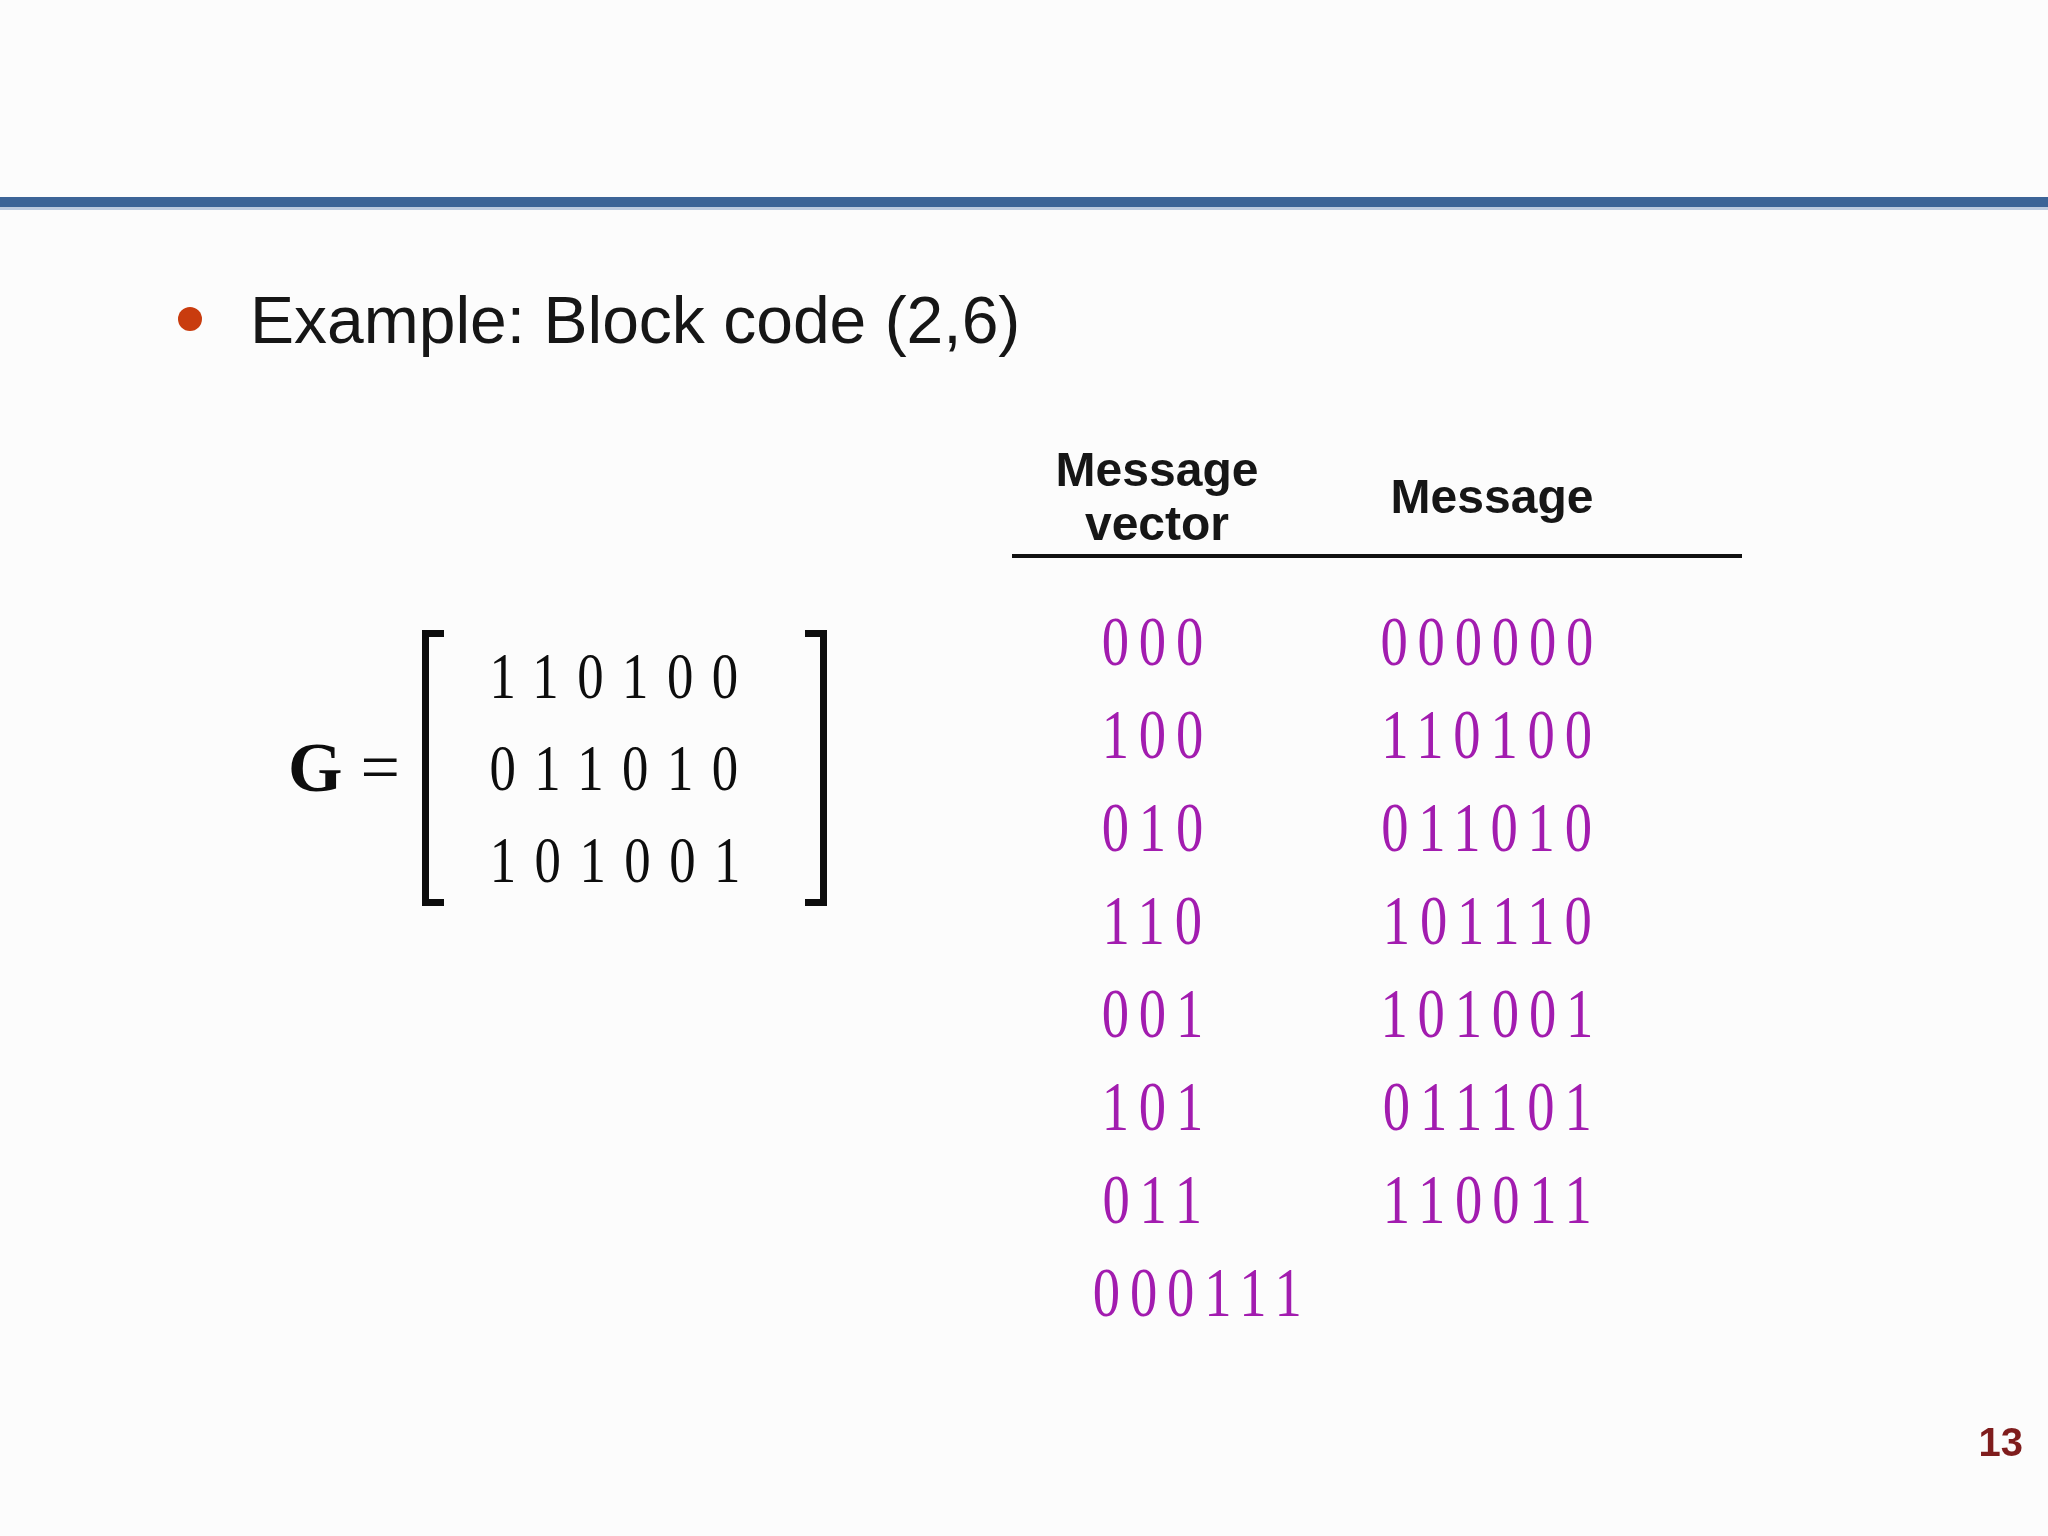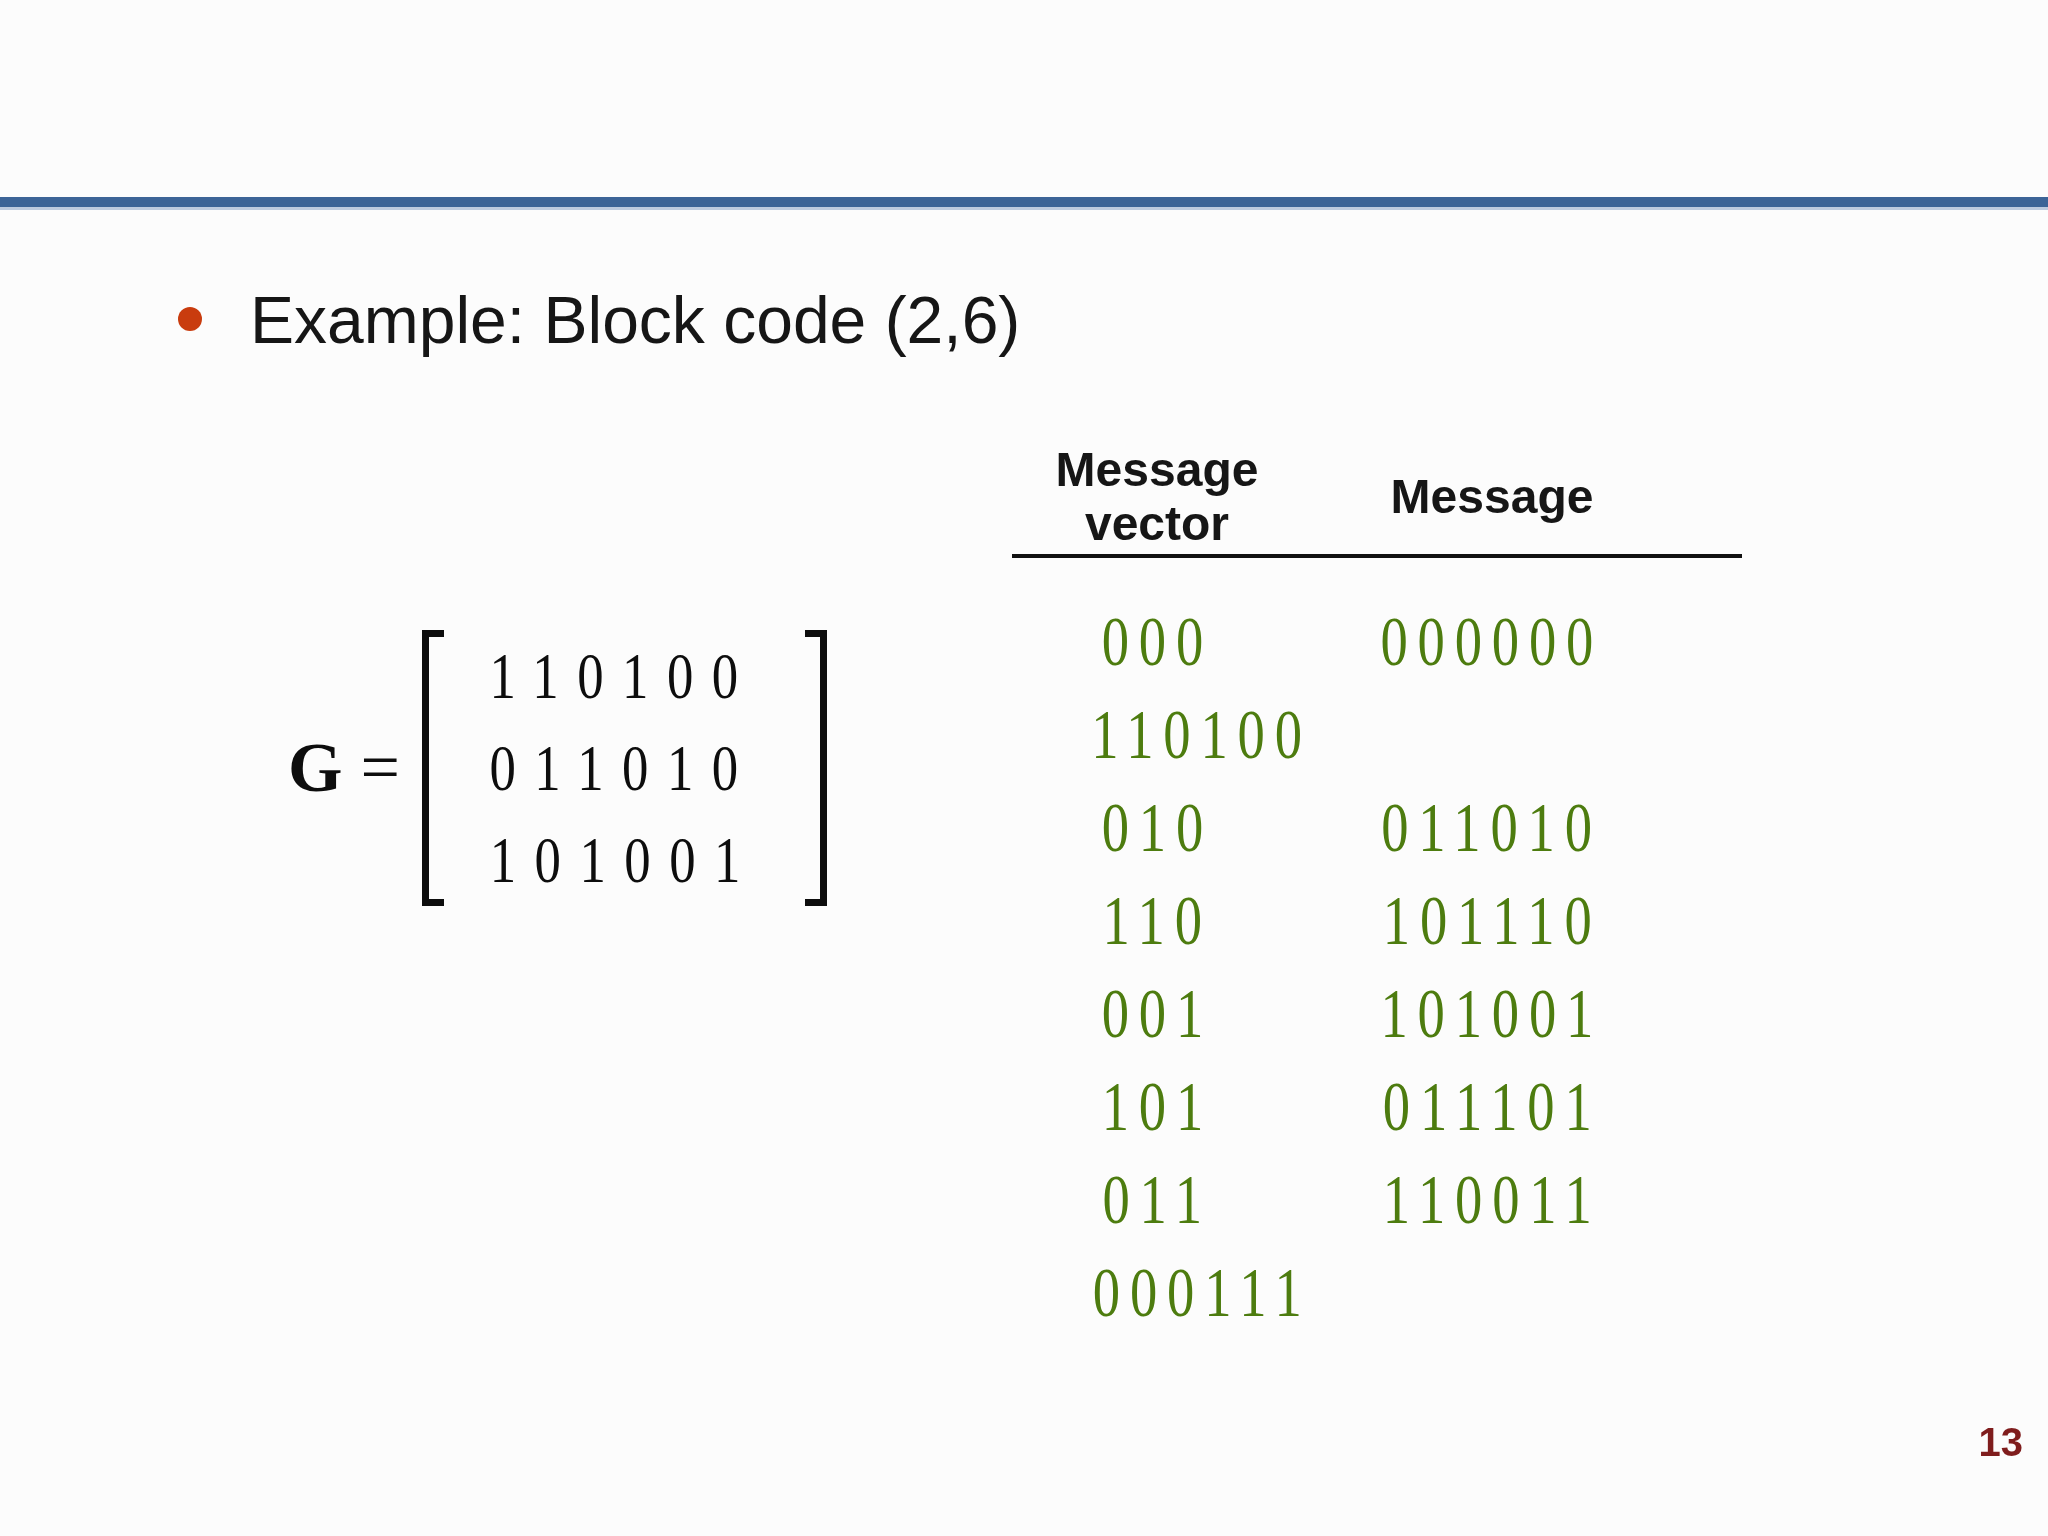--- a/index.html
+++ b/index.html
@@ -60,21 +60,21 @@
   }
   .th{
     font-weight:bold;font-size:48px;line-height:54px;
     text-align:center;
   }
   .th.msg{width:290px;}
   .th.code{width:380px;}
   .tbody{padding-top:37px;}
   .tr{display:flex;height:93px;align-items:center;}
   .td{
-    font-family:"Liberation Serif",serif;color:#4d7c0f;
+    font-family:"Liberation Serif",serif;color:#a21caf;
     font-size:70px;line-height:1;
     letter-spacing:0.18em;text-align:center;white-space:nowrap;
   }
   .td.msg{width:290px;}
   .td.code{width:380px;}
   .td .squeeze{transform:scaleX(0.78);}
   
   .page-number{
     position:absolute;right:25px;top:1422px;
     font-size:40px;font-weight:bold;color:#7f1d1d;
@@ -107,20 +107,21 @@
     <div class="thead">
       <div class="th msg">Message vector</div>
       <div class="th code">Message</div>
     </div>
     <div class="tbody">
       <div class="tr">
         <div class="td msg"><span class="squeeze">000</span></div>
         <div class="td code"><span class="squeeze">000000</span></div>
       </div>
       <div class="tr">
+        <div class="td msg"><span class="squeeze">100</span></div>
         <div class="td code"><span class="squeeze">110100</span></div>
       </div>
       <div class="tr">
         <div class="td msg"><span class="squeeze">010</span></div>
         <div class="td code"><span class="squeeze">011010</span></div>
       </div>
       <div class="tr">
         <div class="td msg"><span class="squeeze">110</span></div>
         <div class="td code"><span class="squeeze">101110</span></div>
       </div>

